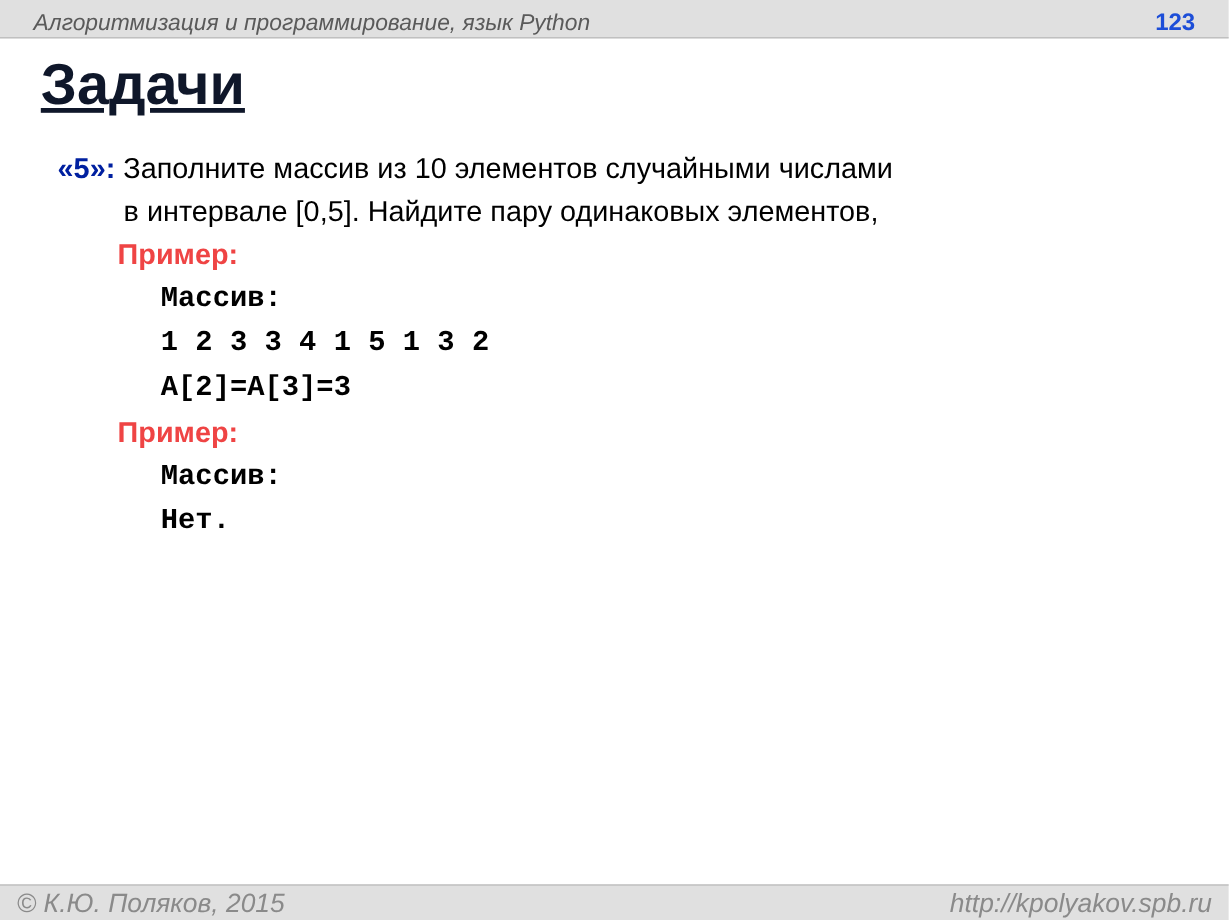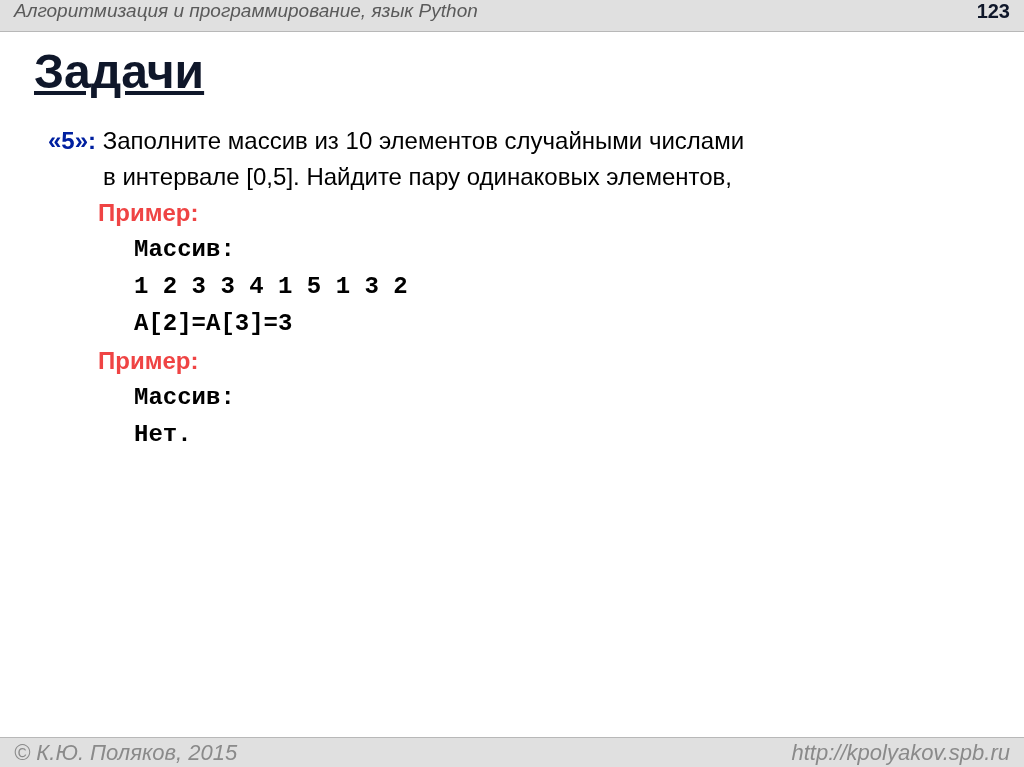--- a/index.html
+++ b/index.html
@@ -11,32 +11,32 @@
       position: relative;
       overflow: hidden;
     }
     .header-bar {
       width: 100%;
       height: 32px;
       background: #e0e0e0;
       border-bottom: 1px solid #b8b8b8;
       display: flex;
       justify-content: space-between;
-      align-items: flex-start;
-      padding: 0 14px;
+      align-items: flex-end;
+      padding: 0 28px;
     }
     .header-title {
       font-style: italic;
       font-size: 19px;
       color: #5a5a5a;
     }
     .page-number {
       font-size: 20px;
       font-weight: bold;
-      color: #0f172a;
+      color: #1d4ed8;
     }
     .slide-title {
       font-size: 48px;
       font-weight: bold;
       color: #0f172a;
       margin: 12px 0 10px 34px;
       text-decoration: underline;
     }
     .content {
       padding: 0 0 0 48px;

